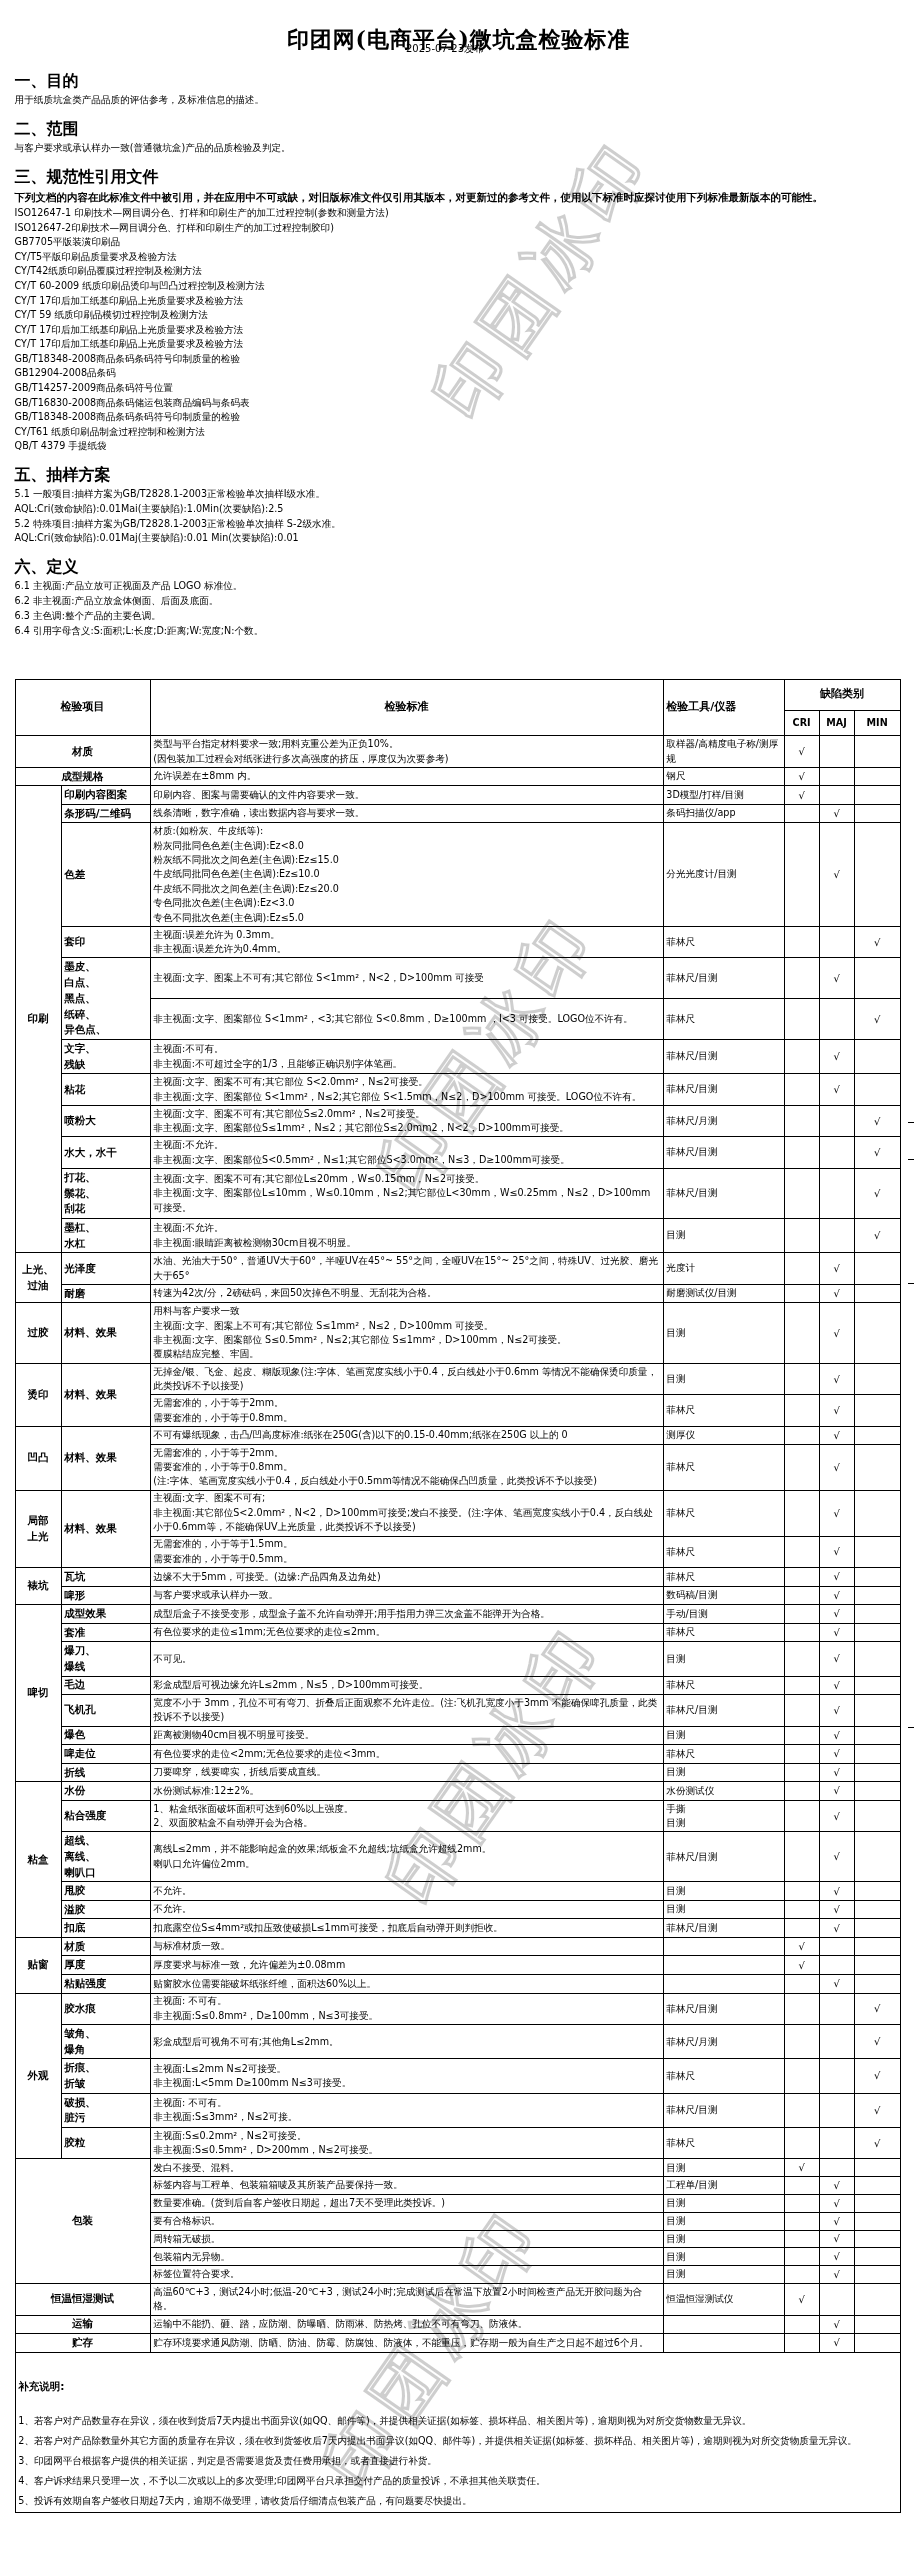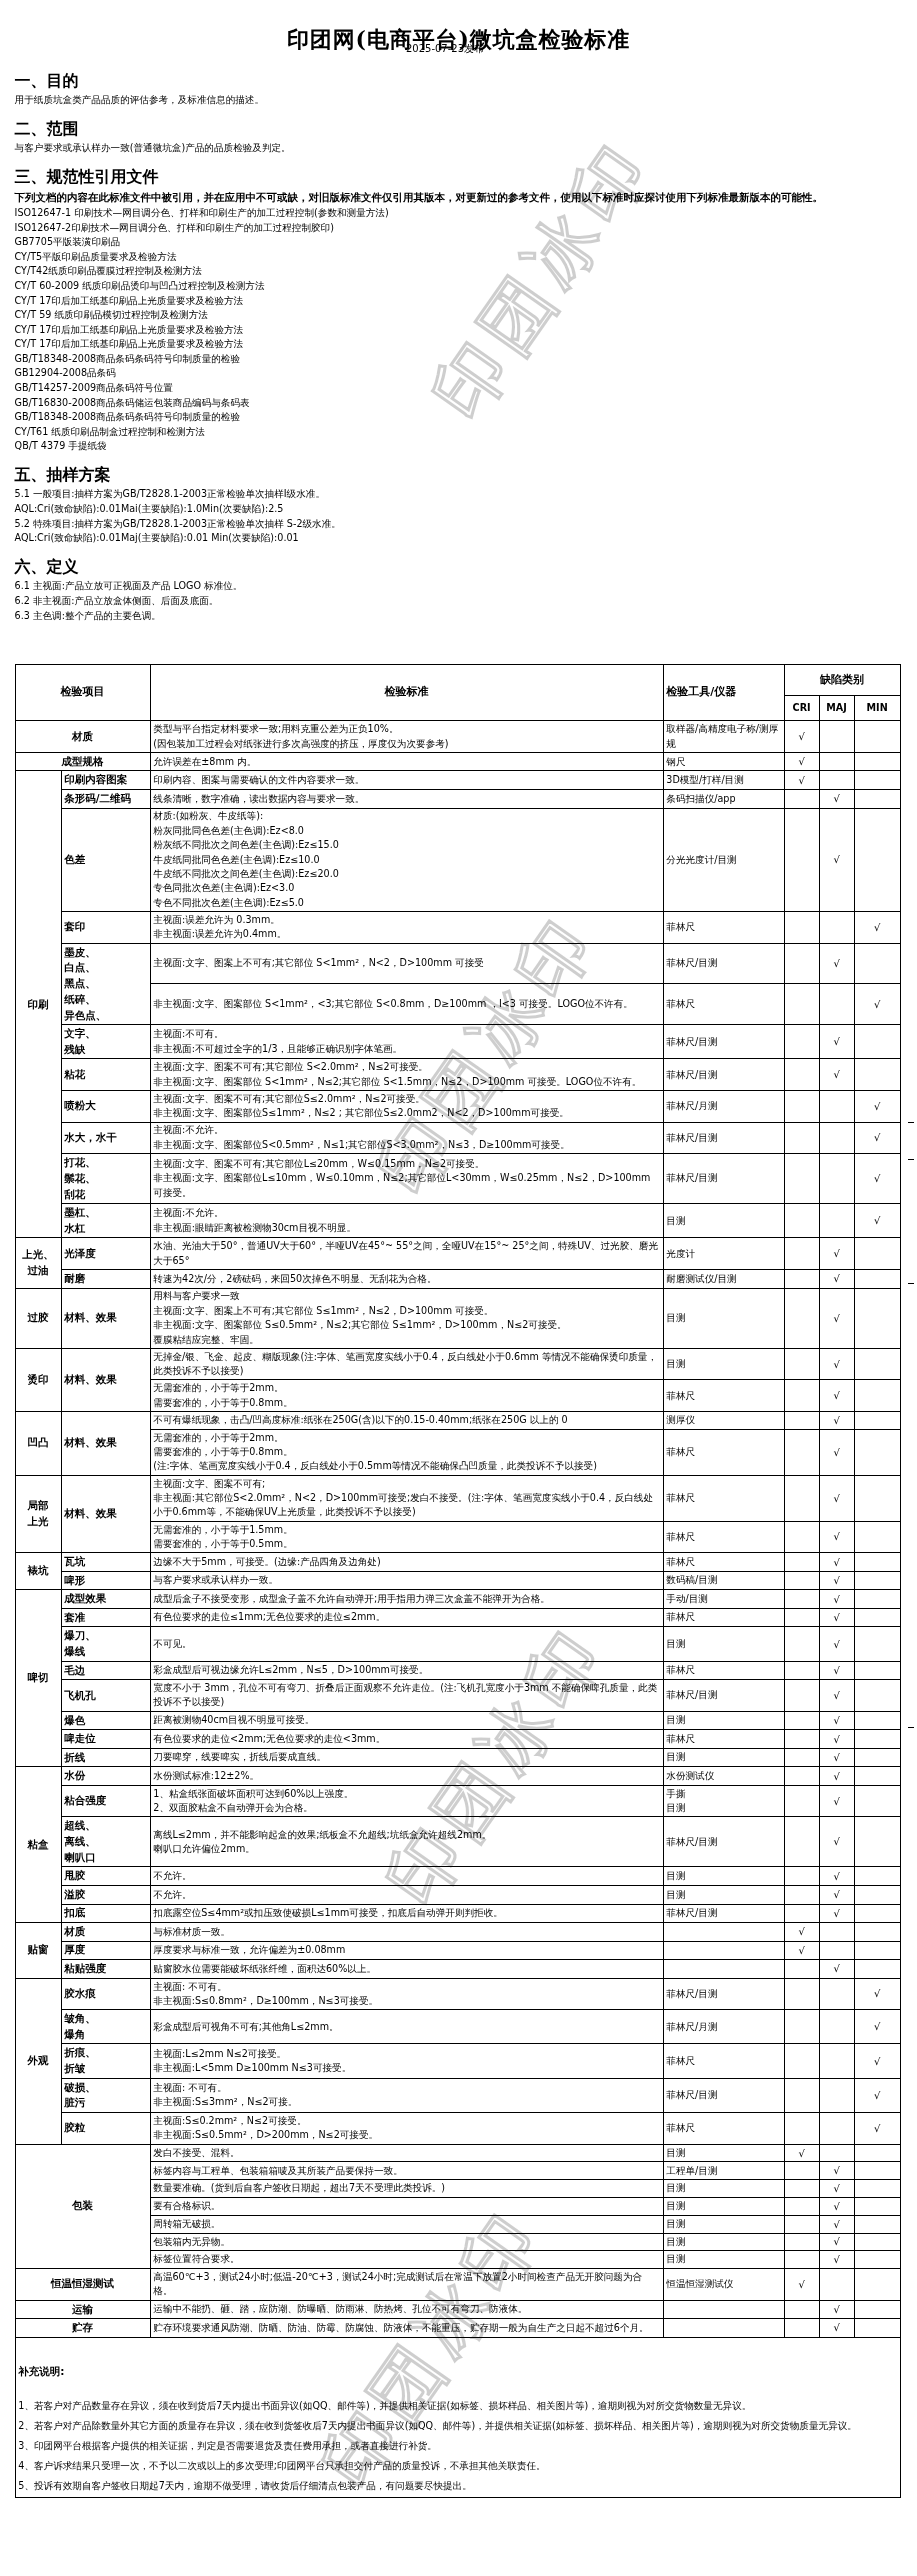--- a/index.html
+++ b/index.html
@@ -98,20 +98,21 @@
         <p>AQL:Cri(致命缺陷):0.01Maj(主要缺陷):0.01 Min(次要缺陷):0.01</p>
       </div>
   </div>
 
   <div class="section">
     <h2>六、定义</h2>
     <div id="def-items">
         <p>6.1 主视面:产品立放可正视面及产品 LOGO 标准位。</p>
         <p>6.2 非主视面:产品立放盒体侧面、后面及底面。</p>
         <p>6.3 主色调:整个产品的主要色调。</p>
+        <p>6.4 引用字母含义:S:面积;L:长度;D:距离;W:宽度;N:个数。</p>
       </div>
   </div>
 
   <table class="std">
     <colgroup>
       <col style="width:46px">
         <col style="width:89px">
         <col style="width:513px">
       <col style="width:121px">
         <col style="width:35px">

